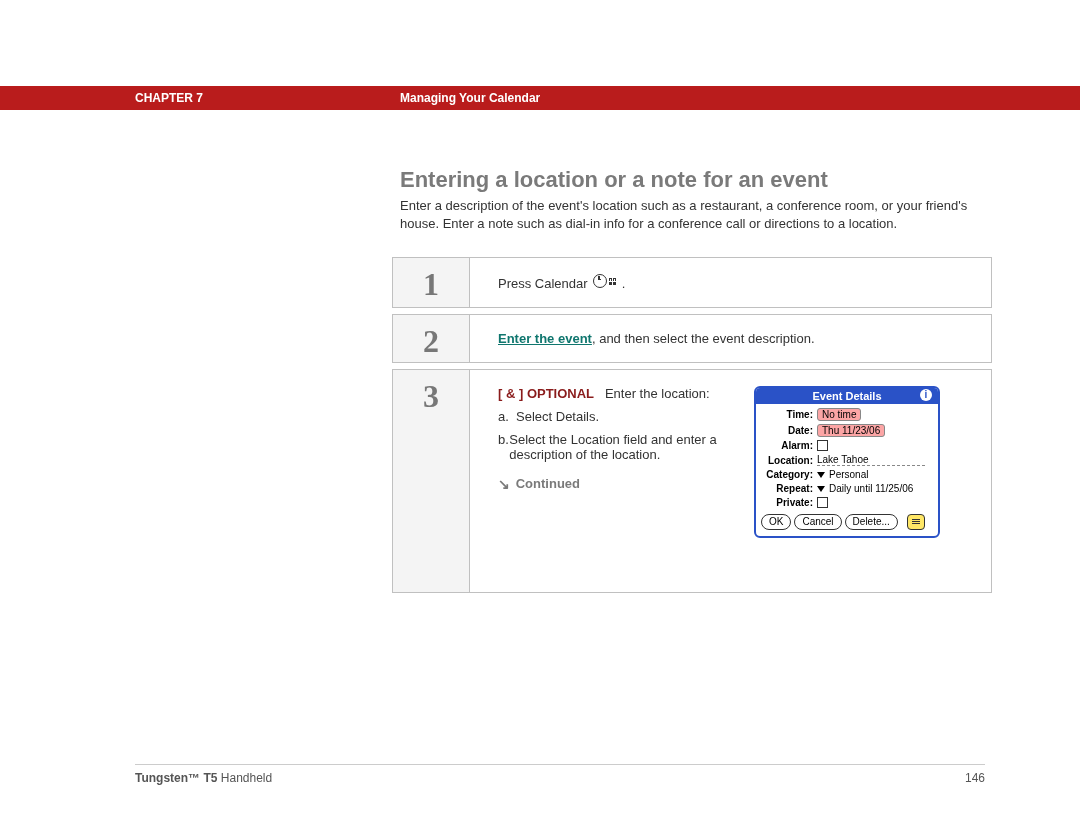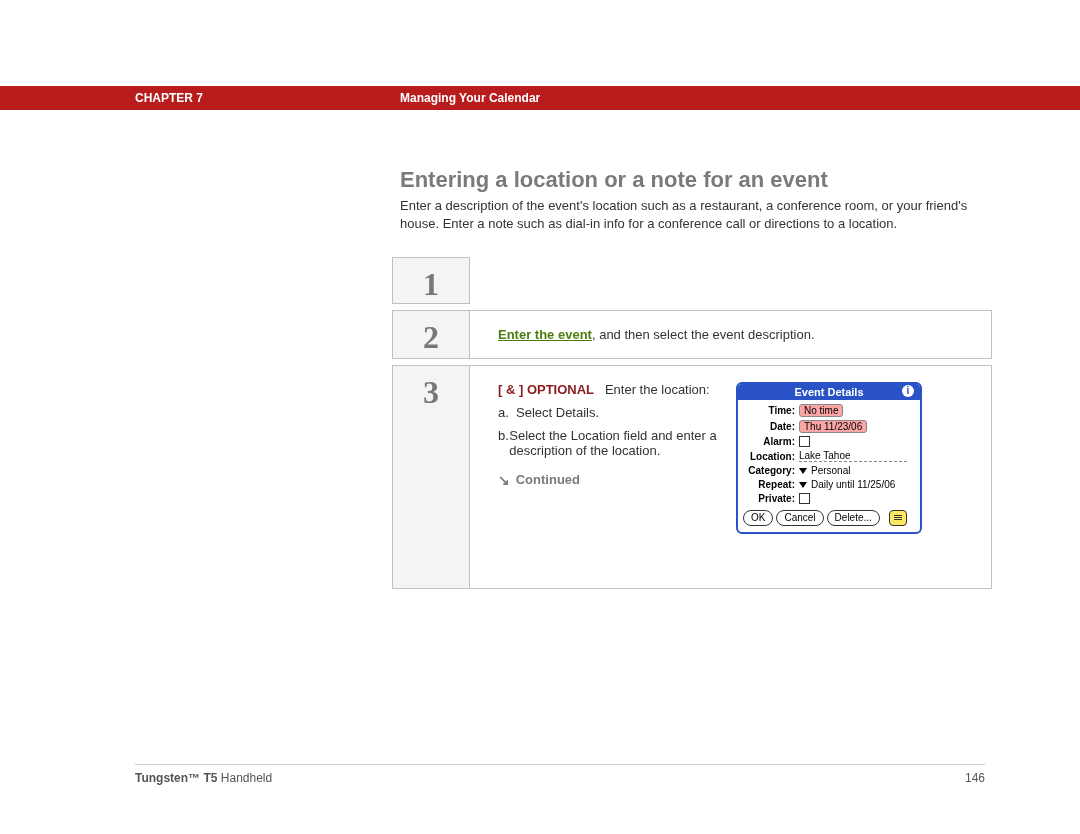--- a/index.html
+++ b/index.html
@@ -8,33 +8,33 @@
   .header-band .chapter{position:absolute;left:135px;top:5px;}
   .header-band .title{position:absolute;left:400px;top:5px;}
   .section-heading{position:absolute;left:400px;top:167px;font-size:22px;font-weight:bold;color:#7a7a7a;}
   .intro-text{position:absolute;left:400px;top:197px;width:588px;font-size:13px;line-height:1.35;color:#333;}
   .steps{position:absolute;left:392px;top:257px;width:600px;}
   .step-row{display:flex;align-items:stretch;margin-bottom:6px;}
   .step-num-cell{width:76px;border:1px solid #c0c0c0;background:#f4f4f4;display:flex;align-items:flex-start;justify-content:center;padding-top:8px;}
   .step-num{font-family:Georgia,'Times New Roman',serif;font-weight:bold;font-size:32px;color:#777;}
   .step-body{flex:1;border:1px solid #c0c0c0;border-left:none;padding:16px 18px 16px 28px;font-size:13px;color:#333;position:relative;background:#fff;}
   .step3 .step-num-cell,.step3 .step-body{min-height:190px;}
-  .link{color:#4d7c0f;font-weight:bold;text-decoration:underline;}
+  .link{color:#0f766e;font-weight:bold;text-decoration:underline;}
   .optional{color:#8a1b1b;font-weight:bold;}
   .sublist{margin:8px 0 0 0;padding:0;list-style:none;font-size:13px;}
   .sublist li{margin-bottom:8px;display:flex;}
   .sublist li .m{width:18px;}
   .continued{margin-top:14px;color:#7a7a7a;font-weight:bold;font-size:13px;display:flex;align-items:center;gap:6px;}
   .arrow-icon{display:inline-block;font-size:14px;color:#7a7a7a;line-height:1;}
   .footer{position:absolute;left:135px;right:95px;top:764px;border-top:1px solid #ccc;padding-top:6px;display:flex;justify-content:space-between;font-size:12px;color:#555;}
   .footer .prod{font-weight:bold;color:#555;}
   .footer .prod .lt{font-weight:normal;}
 
   
-  .step3 .cols{display:flex;}
+  .step3 .cols{display:flex;gap:18px;}
   .step3 .left{width:238px;}
   
   
   .palm{width:182px;border:2px solid #2a52c7;border-radius:6px;background:#fff;font-family:Arial,Helvetica,sans-serif;color:#000;overflow:hidden;}
   .palm-title{background:#2a52c7;color:#fff;font-weight:bold;font-size:11px;text-align:center;padding:2px 0;position:relative;}
   .palm-title .info{position:absolute;right:6px;top:1px;width:12px;height:12px;border-radius:50%;background:#fff;color:#2a52c7;font-size:10px;line-height:12px;text-align:center;font-weight:bold;}
   .palm-body{padding:4px 13px 6px 5px;font-size:10px;}
   .prow{display:flex;align-items:center;margin-bottom:3px;}
   .prow .lbl{width:52px;text-align:right;font-weight:bold;margin-right:4px;}
   .pill{border:1px solid #888;border-radius:3px;padding:0 4px;font-size:10px;background:#fca5a5;}
@@ -65,20 +65,33 @@
   </div>
 
   <div class="section-heading">Entering a location or a note for an event</div>
   <div class="intro-text">Enter a description of the event's location such as a restaurant, a conference room, or your friend's house. Enter a note such as dial-in info for a conference call or directions to a location.</div>
 
   <div class="steps">
 
     <div class="step-row">
       <div class="step-num-cell">
         <div class="step-num">1</div>
+      </div>
+      <div class="step-body">
+        <span>Press Calendar </span>
+        <span class="cal-icon">
+          <span class="cal-clock"></span>
+          <span class="cal-dots">
+            <span class="t"></span>
+              <span class="t"></span>
+              <span></span>
+              <span></span>
+          </span>
+        </span>
+        <span>.</span>
       </div>
     </div>
 
     <div class="step-row">
       <div class="step-num-cell">
         <div class="step-num">2</div>
       </div>
       <div class="step-body">
         <span class="link">Enter the event</span><span>, and then select the event description.</span>
       </div>

